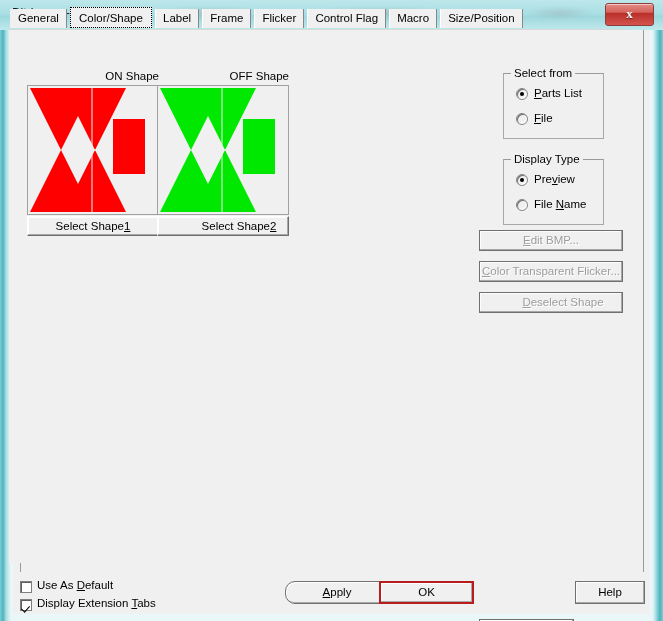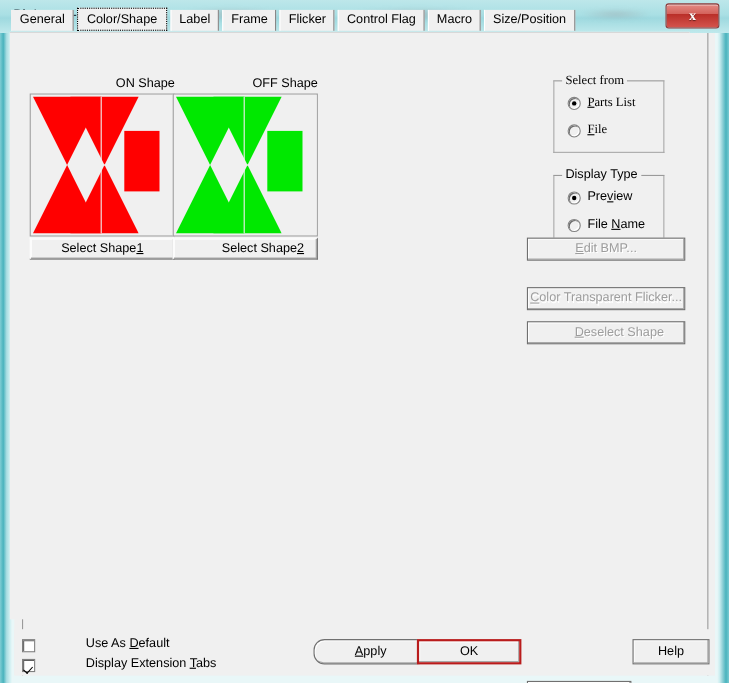--- a/index.html
+++ b/index.html
@@ -276,21 +276,20 @@
     width: 4px; height: 7px;
     border: solid #000000;
     border-width: 0 1.6px 1.6px 0;
     transform: rotate(42deg);
   }
   .chk-label {
     position: absolute;
     left: 17px; top: -1px;
     font-size: 11.5px;
     color: #000;
-    margin-left: 41px;
   }
   .chk-label u { text-decoration: underline; }
 
   .bot-btn {
     position: absolute;
     top: 9px;
     height: 23px;
     box-sizing: border-box;
     background: #f0f0f0;
     border: 1px solid #707070;
@@ -374,21 +373,21 @@
       <rect x="63.5" y="2" width="1" height="124" fill="#f0f0f0"></rect>
       <rect x="64" y="63.5" width="60" height="1" fill="#f0f0f0"></rect>
       <rect x="85" y="33" width="32" height="55" fill="#00E800"></rect>
     </svg>
   </div>
 
   <div class="select-shape-btn" style="left:157px; top:216px; width:132px;padding-left:32px;">
     <span>Select Shape</span><u>2</u>
   </div>
 
-  <div class="groupbox" style="left:503px; top:73px; width:101px; height:66px;font-family:Liberation Serif, serif;">
+  <div class="groupbox" style="left:503px; top:73px; width:101px; height:66px;">
     <div class="groupbox-label">Select from</div>
 
     <div class="radio-row" style="top:13px;">
       <span class="radio-mark checked"></span>
       <span class="radio-label"><u>P</u><span>arts List</span></span>
     </div>
 
     <div class="radio-row" style="top:38px;">
       <span class="radio-mark"></span>
       <span class="radio-label"><u>F</u><span>ile</span></span>
@@ -402,21 +401,21 @@
       <span class="radio-mark checked"></span>
       <span class="radio-label"><span>Pre</span><u>v</u><span>iew</span></span>
     </div>
 
     <div class="radio-row" style="top:38px;">
       <span class="radio-mark"></span>
       <span class="radio-label"><span>File </span><u>N</u><span>ame</span></span>
     </div>
   </div>
 
-  <div class="dis-btn" style="left:479px; top:216px; width:144px;">
+  <div class="dis-btn" style="left:479px; top:230px; width:144px;">
     <u>E</u><span>dit BMP...</span>
   </div>
 
   <div class="dis-btn" style="left:479px; top:261px; width:144px;">
     <u>C</u><span>olor Transparent Flicker...</span>
   </div>
 
   <div class="dis-btn" style="left:479px; top:292px; width:144px;padding-left:24px;">
     <u>D</u><span>eselect Shape</span>
   </div>

